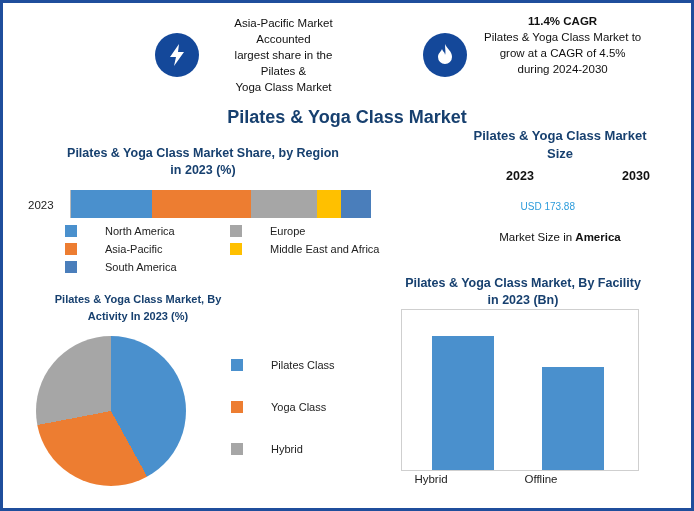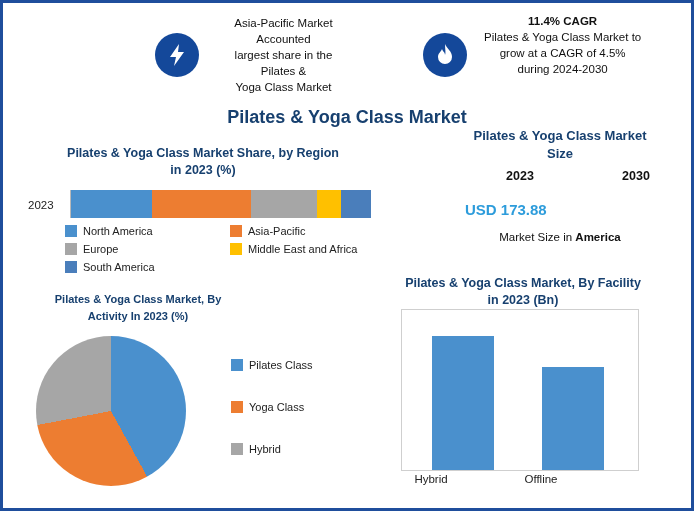--- a/index.html
+++ b/index.html
@@ -157,20 +157,21 @@
     display: flex;
     flex-wrap: wrap;
     font-size: 11px;
     color: #222;
   }
   .legend-entry {
     display: flex;
     align-items: center;
     width: 50%;
     margin-bottom: 6px;
+    gap: 22px;
   }
   .legend-entry.full { width: 100%; }
   .legend-swatch {
     width: 12px; height: 12px;
     margin-right: 6px;
     flex: 0 0 auto;
   }
 
   
   .ms-title {
@@ -190,25 +191,25 @@
     font-weight: bold;
     color: #111;
     width: 110px;
     text-align: center;
   }
   #ms-year-1 { left: 462px; }
   #ms-year-2 { left: 578px; }
   .ms-val {
     position: absolute;
     top: 198px;
-    font-size: 15px;
-    font-weight: bold;
+    font-size: 10px;
+    font-weight: normal;
     color: #2d9cdb;
     width: 110px;
-    text-align: left;
+    text-align: right;
   }
   #ms-val-1 { left: 462px; }
   #ms-val-2 { left: 578px; }
   .ms-foot {
     position: absolute;
     left: 432px; top: 228px;
     width: 250px;
     text-align: center;
     font-size: 11.5px;
     color: #111;
@@ -338,26 +339,26 @@
       <div class="region-seg" id="rseg4" style="width: 10%; background: rgb(74, 126, 187);"></div>
     </div>
   </div>
 
   <div class="region-legend">
     <div class="legend-entry">
       <span class="legend-swatch" id="rsw0" style="background: rgb(74, 144, 205);"></span>
       <span>North America</span>
     </div>
     <div class="legend-entry">
+      <span class="legend-swatch" id="rsw2" style="background: rgb(166, 166, 166);"></span>
+      <span>Europe</span>
+    </div>
+    <div class="legend-entry">
       <span class="legend-swatch" id="rsw1" style="background: rgb(237, 125, 49);"></span>
       <span>Asia-Pacific</span>
-    </div>
-    <div class="legend-entry">
-      <span class="legend-swatch" id="rsw2" style="background: rgb(166, 166, 166);"></span>
-      <span>Europe</span>
     </div>
     <div class="legend-entry">
       <span class="legend-swatch" id="rsw3" style="background: rgb(255, 192, 0);"></span>
       <span>Middle East and Africa</span>
     </div>
     <div class="legend-entry full">
       <span class="legend-swatch" id="rsw4" style="background: rgb(74, 126, 187);"></span>
       <span>South America</span>
     </div>
   </div>

